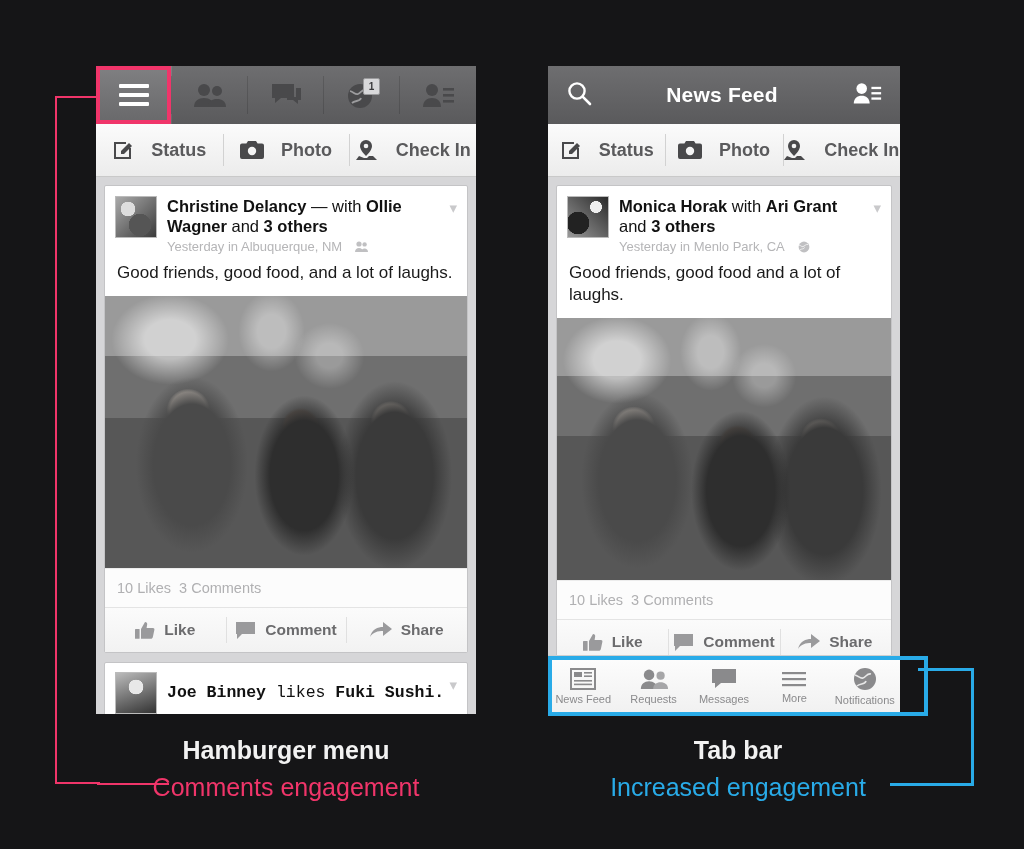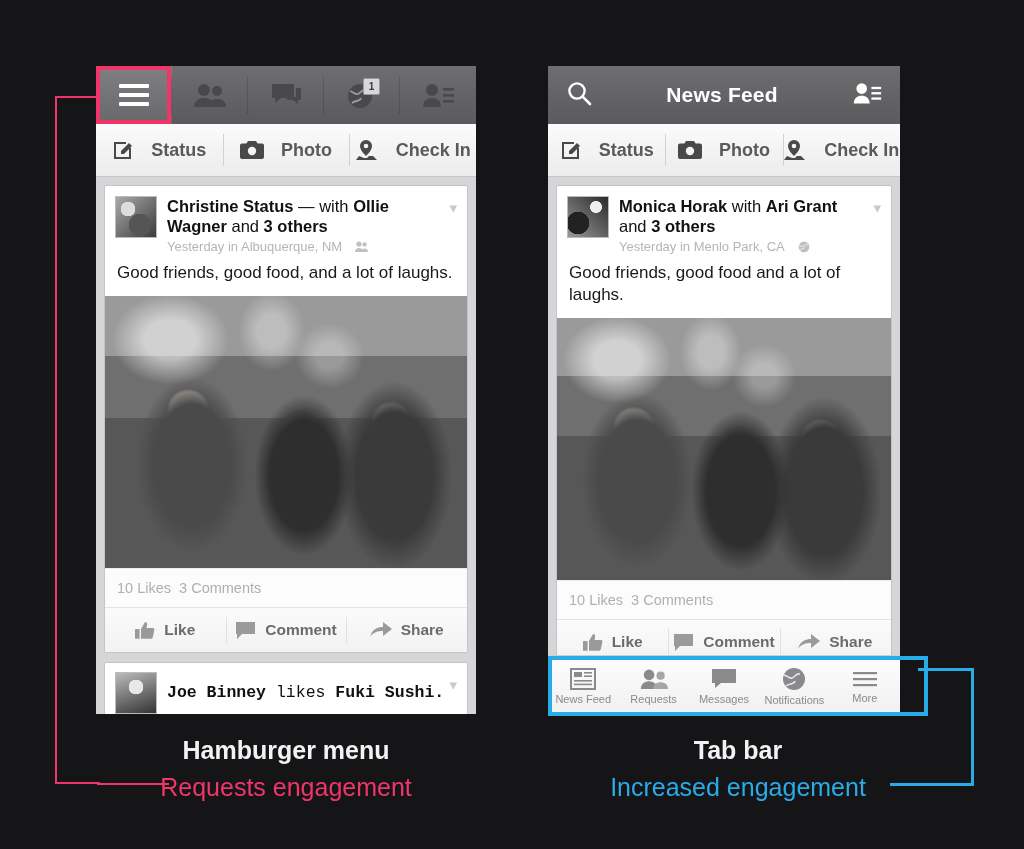--- a/index.html
+++ b/index.html
@@ -340,21 +340,21 @@
         <span class="comp-label">Check In</span>
       </div>
     </div>
 
     <div class="feed">
       <div class="card">
         <div class="post-head">
           <div class="avatar"></div>
           <div class="post-meta">
             <div class="post-names">
-              <b>Christine Status</b><span> — with </span><b>Ollie Wagner</b><span> and </span><b>3 others</b>
+              <b>Christine Delancy</b><span> — with </span><b>Ollie Wagner</b><span> and </span><b>3 others</b>
             </div>
             <div class="post-sub">
               <span>Yesterday in Albuquerque, NM</span>
               <svg width="13" height="11" viewBox="0 0 13 11">
                 <circle cx="4" cy="3" r="2.6" fill="#c0c0c2"></circle>
                   <path d="M0 11c0-2.6 1.8-4 4-4s4 1.4 4 4z" fill="#c0c0c2"></path>
                 <circle cx="9.6" cy="3.4" r="2.2" fill="#c0c0c2"></circle>
                   <path d="M6 11c0-2.3 1.6-3.5 3.6-3.5S13 8.7 13 11z" fill="#c0c0c2"></path>
               </svg>
             </div>
@@ -515,41 +515,41 @@
         </svg>
         <span class="tab-label">Requests</span>
       </div>
       <div class="tab">
         <svg width="26" height="22" viewBox="0 0 26 22">
           <path d="M1 1h24v14H10l-6 5v-5H1z" fill="#8a8a8c"></path>
         </svg>
         <span class="tab-label">Messages</span>
       </div>
       <div class="tab">
-        <svg width="26" height="24" viewBox="0 0 26 24">
-          <circle cx="13" cy="12" r="11" fill="#8a8a8c"></circle>
-          <path d="M3 8c4 1 5 4 8 3s4-5 8-4M5 19c3-3 8-1 9-5" stroke="#e8e8e8" stroke-width="1.6" fill="none"></path>
-        </svg>
-        <span class="tab-label">Notifications</span>
-      </div>
-      <div class="tab">
         <svg width="26" height="20" viewBox="0 0 26 20">
           <rect x="1" y="3" width="24" height="2.2" fill="#8a8a8c"></rect>
           <rect x="1" y="9" width="24" height="2.2" fill="#8a8a8c"></rect>
           <rect x="1" y="15" width="24" height="2.2" fill="#8a8a8c"></rect>
         </svg>
         <span class="tab-label">More</span>
       </div>
+      <div class="tab">
+        <svg width="26" height="24" viewBox="0 0 26 24">
+          <circle cx="13" cy="12" r="11" fill="#8a8a8c"></circle>
+          <path d="M3 8c4 1 5 4 8 3s4-5 8-4M5 19c3-3 8-1 9-5" stroke="#e8e8e8" stroke-width="1.6" fill="none"></path>
+        </svg>
+        <span class="tab-label">Notifications</span>
+      </div>
     </div>
   </div>
 
   <div class="tabbar-outline"></div>
 
   <div class="caption" id="cap-left">
     <div class="cap-title">Hamburger menu</div>
-    <div class="cap-sub red">Requests engagement</div>
+    <div class="cap-sub red">Comments engagement</div>
   </div>
   <div class="caption" id="cap-right">
     <div class="cap-title">Tab bar</div>
     <div class="cap-sub blue">Increased engagement</div>
   </div>
 
 </div>
 
 </body></html>

